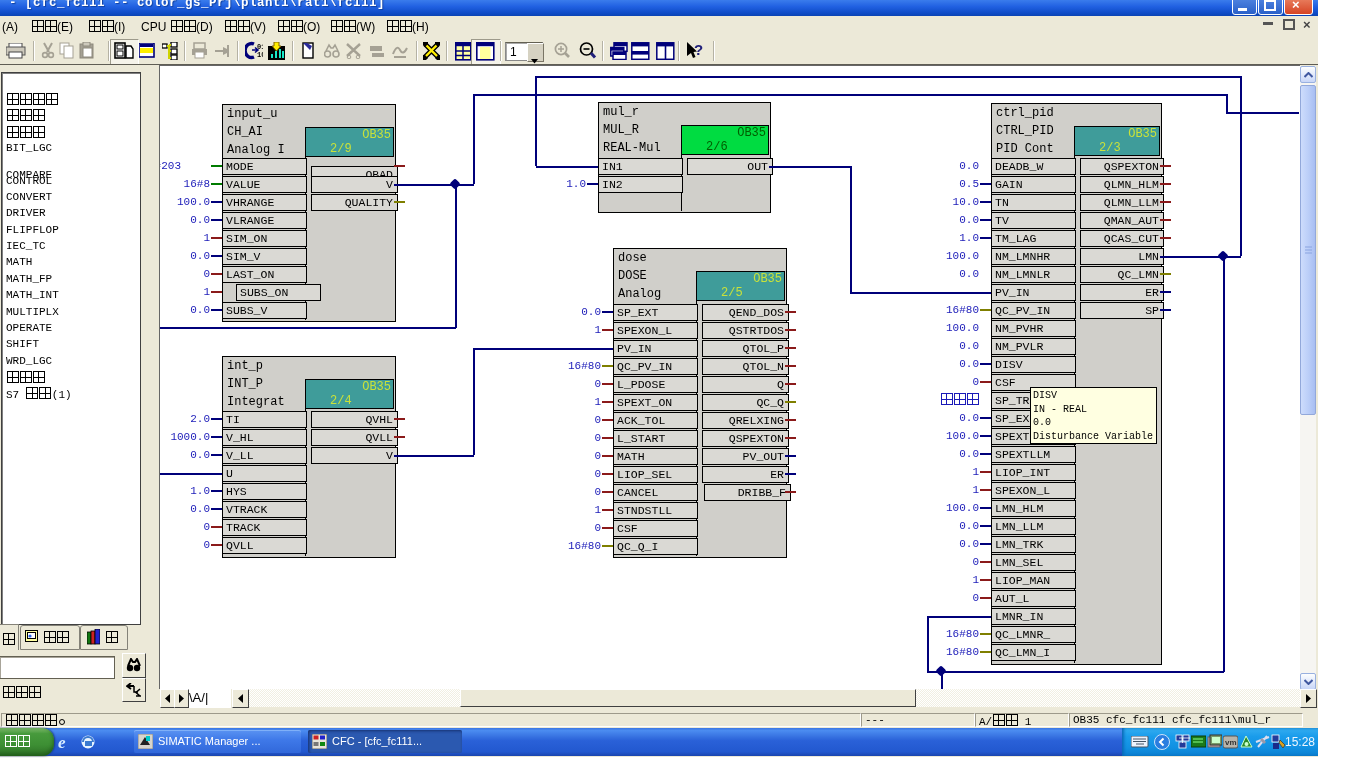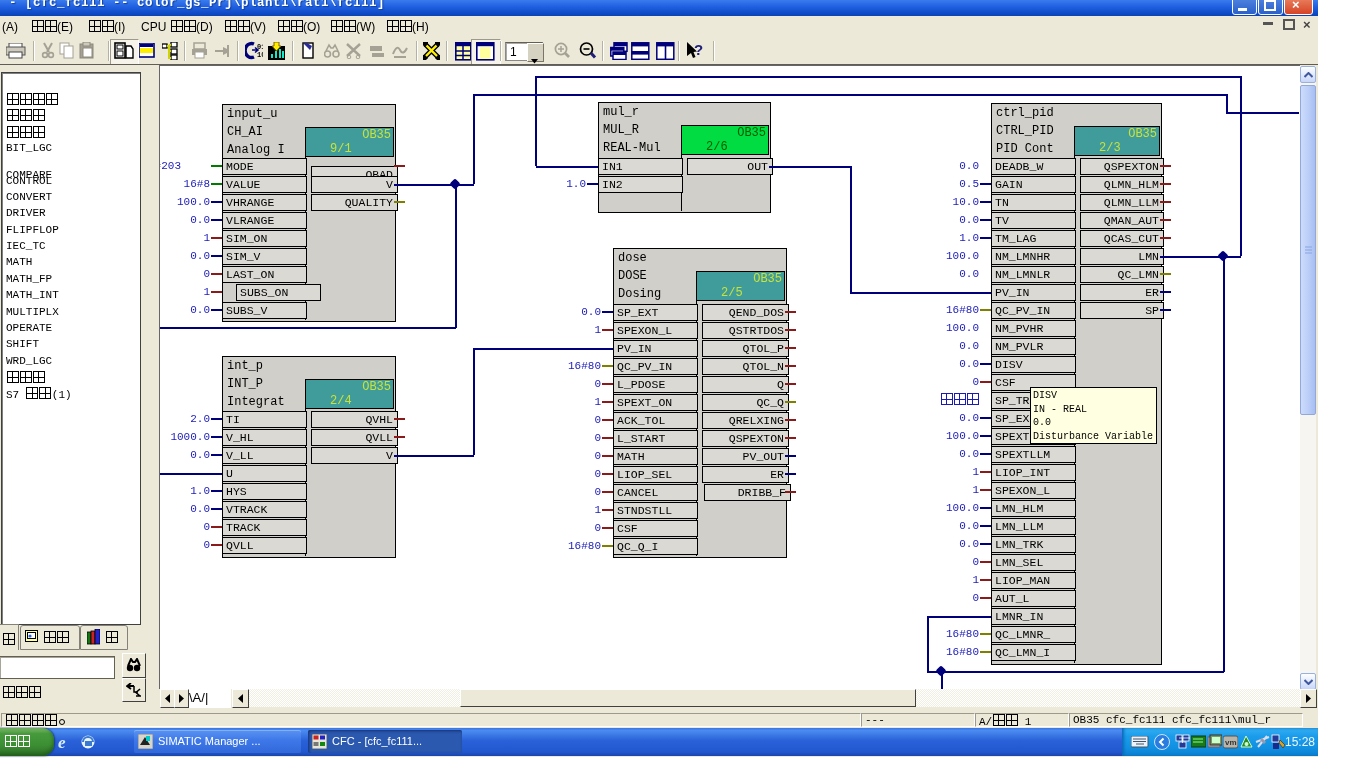--- a/index.html
+++ b/index.html
@@ -298,21 +298,21 @@
 <div style="position:absolute;left:2px;top:683px;color:#000"><i class="cj"></i><i class="cj"></i><i class="cj"></i></div>
 <div id="cvborder"></div>
       <div id="cvborderl"></div>
 <div id="canvas">
 <div class="blk" style="left:62px;top:38px;width:172px;height:216px"></div>
 <div class="bh" style="left:67px;top:41px">input_u</div>
 <div class="bh" style="left:67px;top:59px">CH_AI</div>
 <div class="bh" style="left:67px;top:77px">Analog I</div>
 <div class="exc" style="left:145px;top:61px;width:87px;background:#3f9c9a;color:#c9e23a">
           <span class="eo">OB35</span>
-          <span class="en">9/1</span>
+          <span class="en">2/9</span>
         </div>
 <div class="vl" style="left:145px;top:61px;height:193px;background:#000;width:1px"></div>
 <div class="pin" style="left:62px;top:92px;width:80px">MODE</div>
 <div class="val" style="right:1119px;top:94px">16#203</div>
 <div class="hl" style="left:51px;top:99px;width:11px;background:#007b00"></div>
 <div class="pin" style="left:62px;top:110px;width:80px">VALUE</div>
 <div class="val" style="right:1090px;top:112px">16#8</div>
 <div class="hl" style="left:51px;top:117px;width:11px;background:#007b00"></div>
 <div class="pin" style="left:62px;top:128px;width:80px">VHRANGE</div>
 <div class="val" style="right:1090px;top:130px">100.0</div>
@@ -350,21 +350,21 @@
         </div>
 <div class="vl" style="left:521px;top:59px;height:86px;background:#000;width:1px"></div>
 <div class="pin" style="left:438px;top:92px;width:80px">IN1</div>
 <div class="pin" style="left:438px;top:110px;width:80px">IN2</div>
 <div class="val" style="right:714px;top:112px">1.0</div>
 <div class="hl" style="left:427px;top:117px;width:11px;background:#00007a"></div>
 <div class="pin pr" style="left:527px;top:92px;width:80px">OUT</div>
 <div class="blk" style="left:453px;top:182px;width:172px;height:308px"></div>
 <div class="bh" style="left:458px;top:185px">dose</div>
 <div class="bh" style="left:458px;top:203px">DOSE</div>
-<div class="bh" style="left:458px;top:221px">Dosing</div>
+<div class="bh" style="left:458px;top:221px">Analog</div>
 <div class="exc" style="left:536px;top:205px;width:87px;background:#3f9c9a;color:#c9e23a">
           <span class="eo">OB35</span>
           <span class="en">2/5</span>
         </div>
 <div class="vl" style="left:536px;top:205px;height:285px;background:#000;width:1px"></div>
 <div class="pin" style="left:453px;top:238px;width:80px">SP_EXT</div>
 <div class="val" style="right:699px;top:240px">0.0</div>
 <div class="hl" style="left:442px;top:245px;width:11px;background:#00007a"></div>
 <div class="pin" style="left:453px;top:256px;width:80px">SPEXON_L</div>
 <div class="val" style="right:699px;top:258px">1</div>

